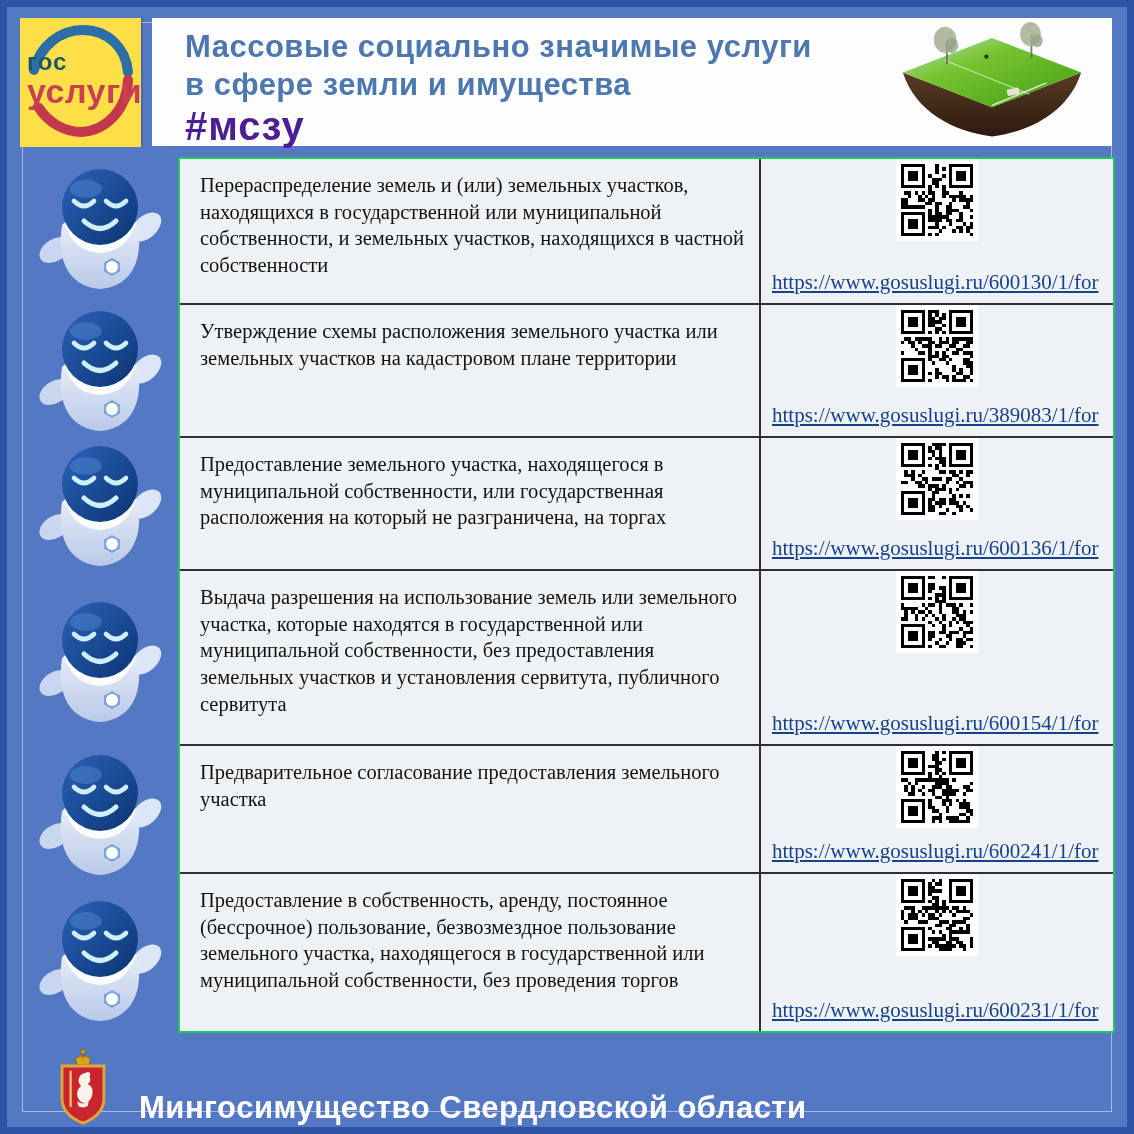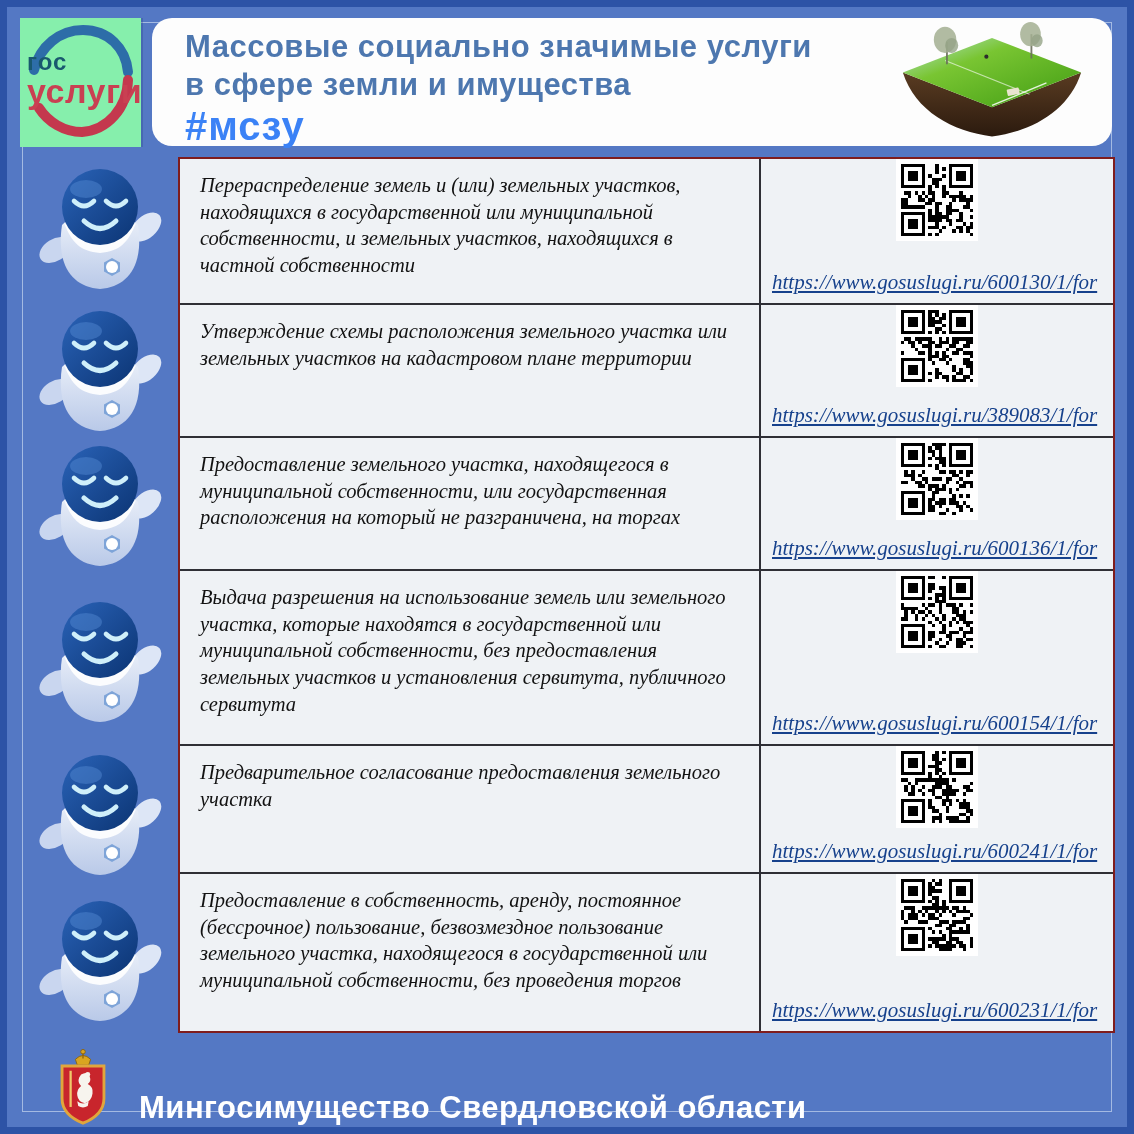--- a/index.html
+++ b/index.html
@@ -7,50 +7,50 @@
     width:1134px;height:1134px;position:relative;overflow:hidden;
     background:#5478c4;
     font-family:"Liberation Sans",sans-serif;
   }
   .frame{position:absolute;inset:0;border:7px solid #2d53a6;pointer-events:none;z-index:40;}
   .innerline{position:absolute;inset:22px;border:1px solid rgba(230,240,252,.55);pointer-events:none;z-index:1;}
 
   
   .logo-box{
     position:absolute;left:20px;top:18px;width:121px;height:129px;
-    background:#86efac;z-index:5;box-shadow:2px 0 0 rgba(30,55,120,.25);
+    background:#fde047;z-index:5;box-shadow:2px 0 0 rgba(30,55,120,.25);
   }
   .logo-box svg{position:absolute;left:0;top:0;}
   .logo-text{position:absolute;left:7px;top:32px;line-height:1.0;}
   .logo-text .l1{display:block;font-weight:bold;font-size:24px;color:#19586f;letter-spacing:1px;}
   .logo-text .l2{display:block;font-weight:bold;font-size:34px;color:#c94052;letter-spacing:.5px;}
 
   .title-band{
     position:absolute;left:152px;top:18px;width:960px;height:128px;
-    background:#fdfdfd;z-index:4;border-radius:20px;
+    background:#fdfdfd;z-index:4;
   }
   .titles{position:absolute;left:33px;top:10px;}
   .title-line{font-weight:bold;font-size:31px;line-height:1.22;color:#4d77af;letter-spacing:.5px;}
-  .hashtag{font-weight:bold;font-size:40px;line-height:1.1;color:#3b82f6;letter-spacing:1px;}
+  .hashtag{font-weight:bold;font-size:40px;line-height:1.1;color:#4c1d95;letter-spacing:1px;}
   .land{position:absolute;right:14px;top:3px;width:212px;height:122px;}
 
   
   .mascot-rail{position:absolute;left:22px;top:157px;width:156px;z-index:3;}
   .mcell{display:flex;align-items:center;justify-content:center;}
   .mcell:nth-child(1){height:148px}
   .mcell:nth-child(2){height:135px}
   .mcell:nth-child(3){height:135px}
   .mcell:nth-child(4){height:177px}
   .mcell:nth-child(5){height:130px}
   .mcell:nth-child(6){height:161px}
 
   
   .table{
     position:absolute;left:178px;top:157px;width:933px;z-index:2;
-    border:2px solid #7f1d1d;background:#eff2f5;font-style:italic;
+    border:2px solid #22c55e;background:#eff2f5;
   }
   .row{display:grid;grid-template-columns:1fr 352px;border-bottom:2px solid #2f2f35;}
   .row:last-child{border-bottom:none;}
   .row:nth-child(1){height:144px}
   .row:nth-child(2){height:131px}
   .row:nth-child(3){height:131px}
   .row:nth-child(4){height:173px}
   .row:nth-child(5){height:126px}
   .row:nth-child(6){height:157px}
   .cell-desc{

